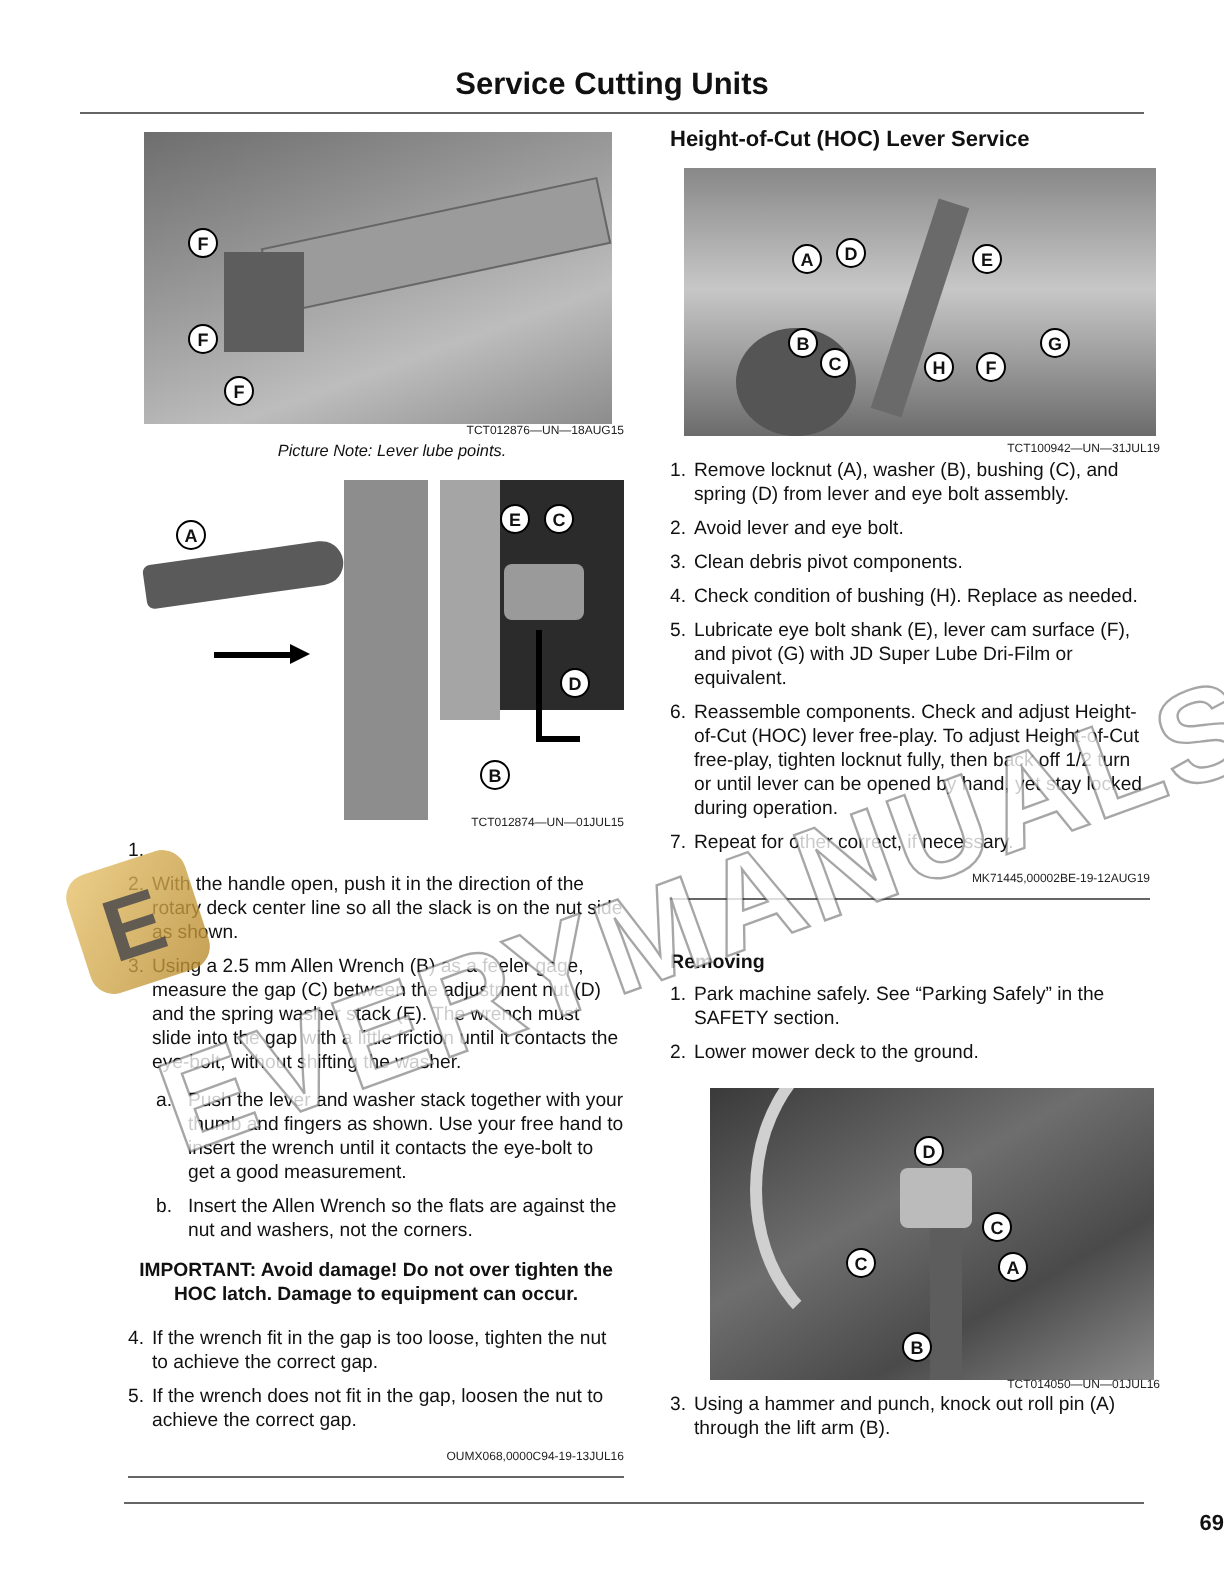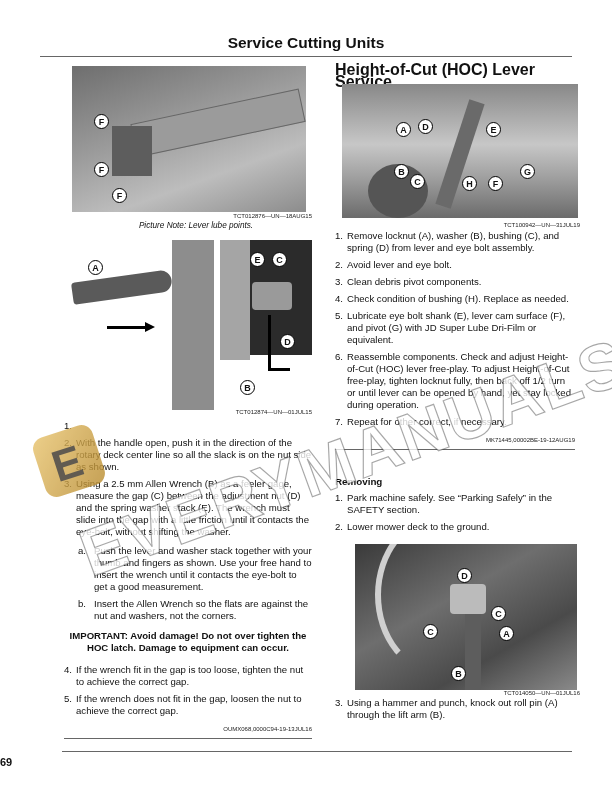--- a/index.html
+++ b/index.html
@@ -9,25 +9,25 @@
   .col{position:absolute;font-size:9.6px;line-height:12px;}
   .fig{position:absolute;background:#8a8a8a;overflow:hidden;}
   .callout{position:absolute;width:15px;height:15px;border:1.2px solid #000;border-radius:50%;background:#fff;font-size:9px;font-weight:bold;text-align:center;line-height:15px;box-sizing:border-box;}
   .figid{position:absolute;font-size:6px;color:#222;text-align:right;}
   .note{position:absolute;font-size:8.2px;font-style:italic;text-align:center;}
   ol{margin:0;padding:0;list-style:none;}
   .step{display:flex;margin-bottom:5px;}
   .step .n{width:12px;flex:none;}
   .sub{display:flex;margin:0 0 5px 14px;}
   .sub .n{width:16px;flex:none;}
-  .h2{font-weight:bold;font-size:16px;margin-bottom:6px;}
+  .h2{font-weight:bold;font-size:11px;margin-bottom:6px;}
   .h3{font-weight:bold;font-size:9.8px;margin-bottom:4px;}
   .important{font-weight:bold;text-align:center;margin:8px 0 10px;}
   .docid{font-size:6px;text-align:right;color:#222;margin-top:6px;}
-  .pagenum{position:absolute;top:756px;left:0;width:612px;text-align:left;font-weight:bold;font-size:11px;}
+  .pagenum{position:absolute;top:756px;left:0;width:612px;text-align:right;font-weight:bold;font-size:11px;}
   .wm{position:absolute;left:30px;top:230px;width:600px;transform:rotate(-20deg);transform-origin:left top;font-size:66px;font-weight:bold;color:rgba(255,255,255,0.78);-webkit-text-stroke:1.2px rgba(0,0,0,0.35);letter-spacing:2px;pointer-events:none;}
   .wmlogo{position:absolute;left:38px;top:430px;width:62px;height:62px;border-radius:12px;background:linear-gradient(135deg,#e8c36c,#b88a2c);opacity:0.8;transform:rotate(-18deg);}
   .wmlogo span{position:absolute;left:14px;top:8px;font-size:44px;font-weight:bold;color:#3a3326;}
 </style>
 </head>
 <body>
 
 <div class="title">Service Cutting Units</div>
 <div class="hr" style="left:40px;top:56px;width:532px;"></div>
 

